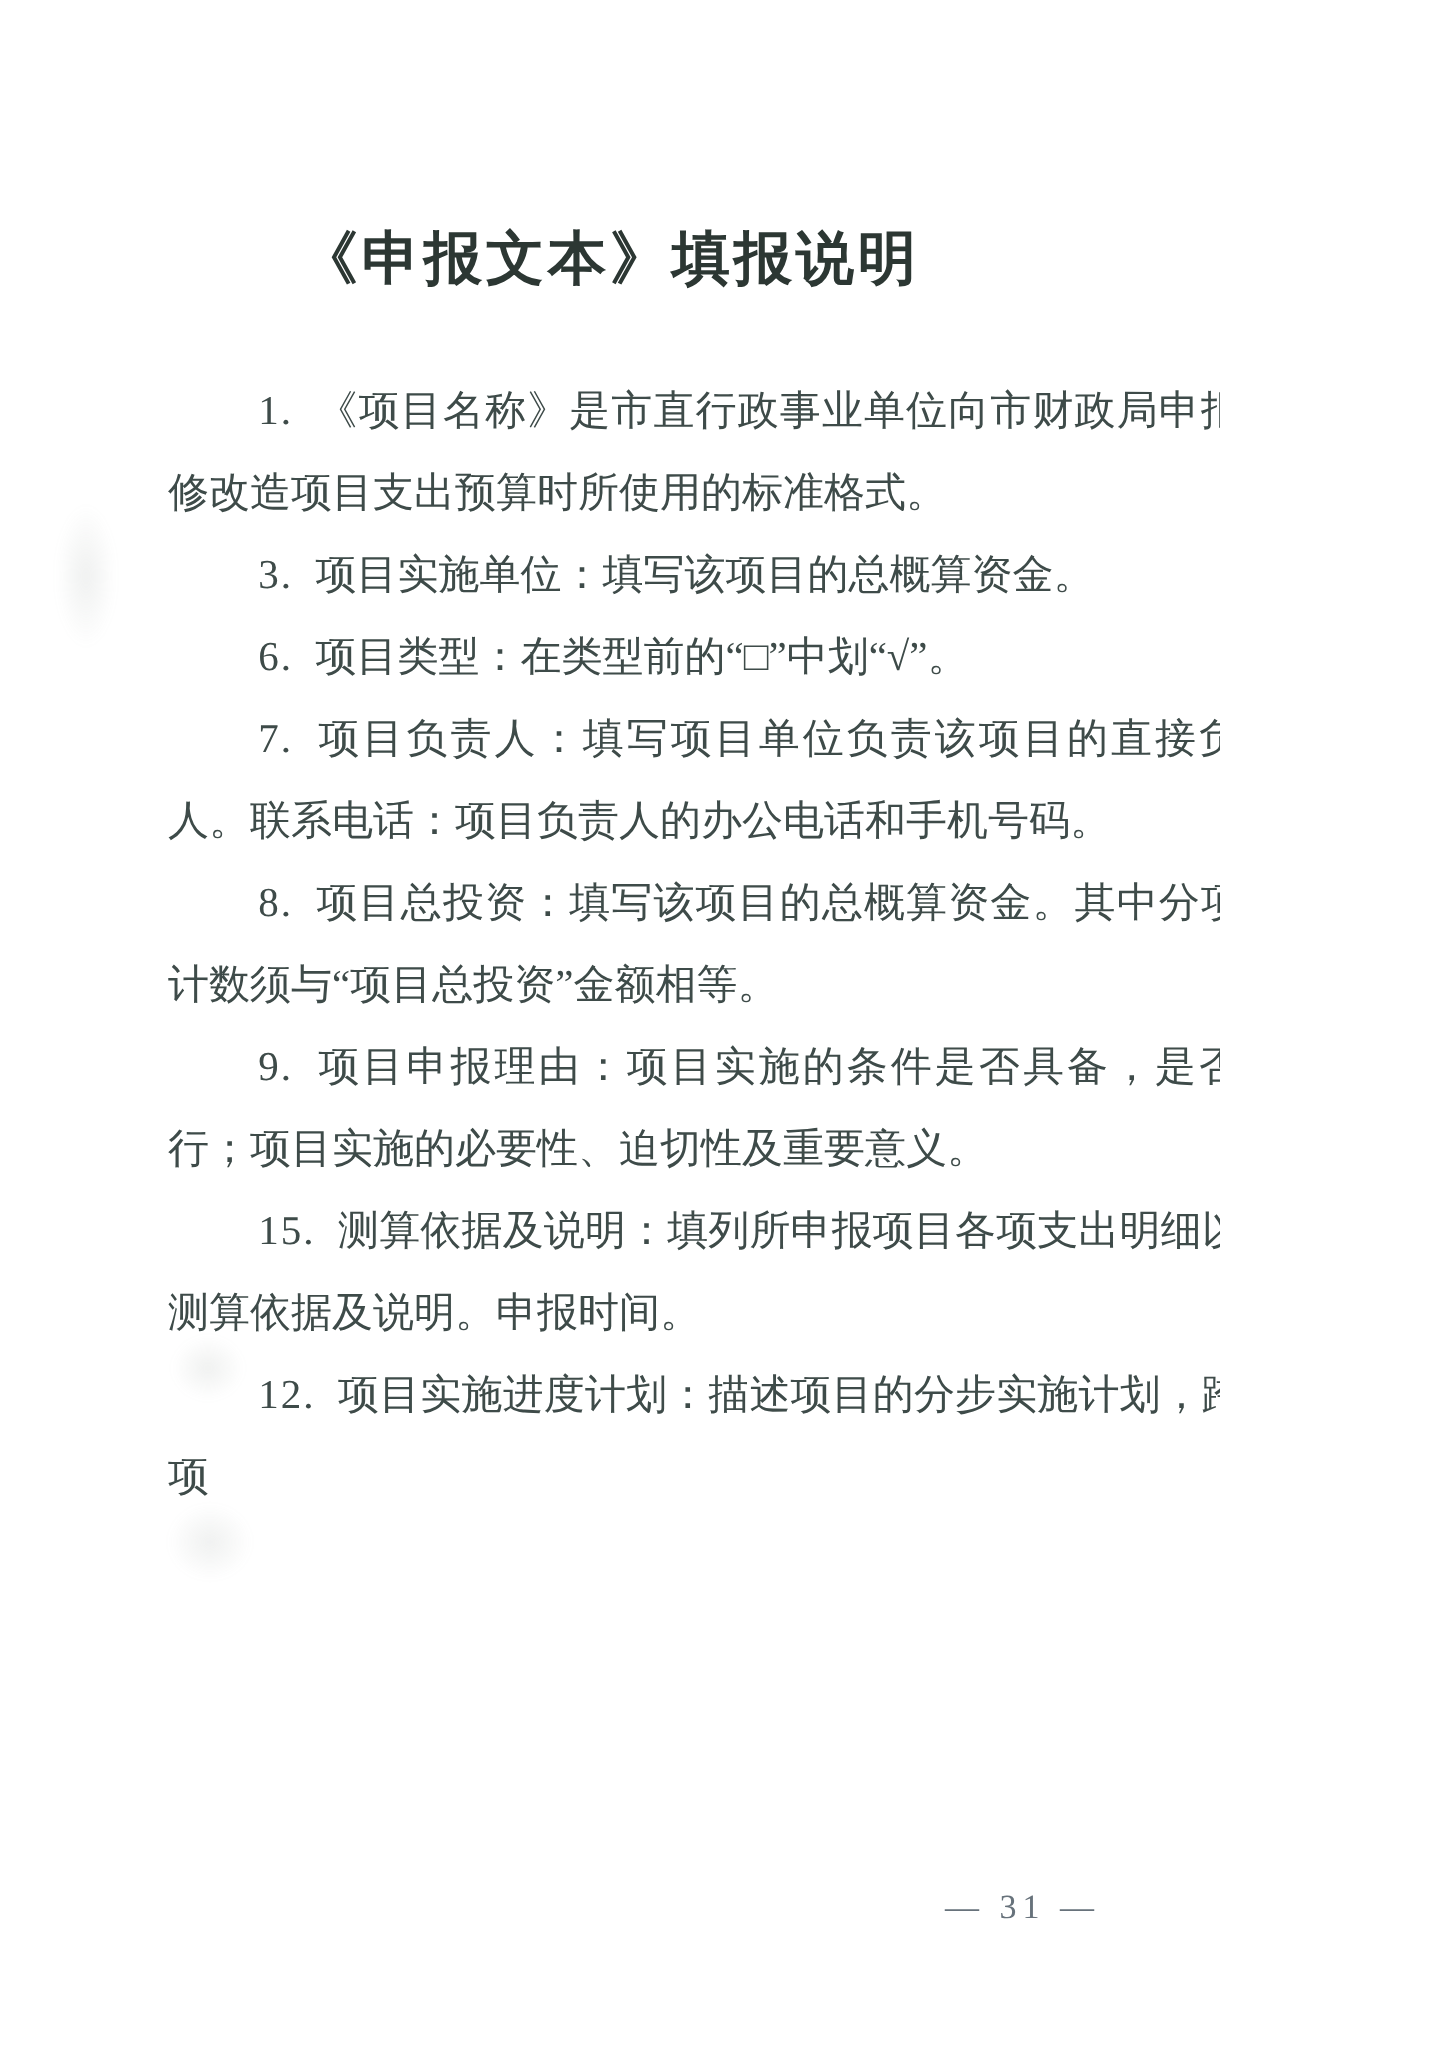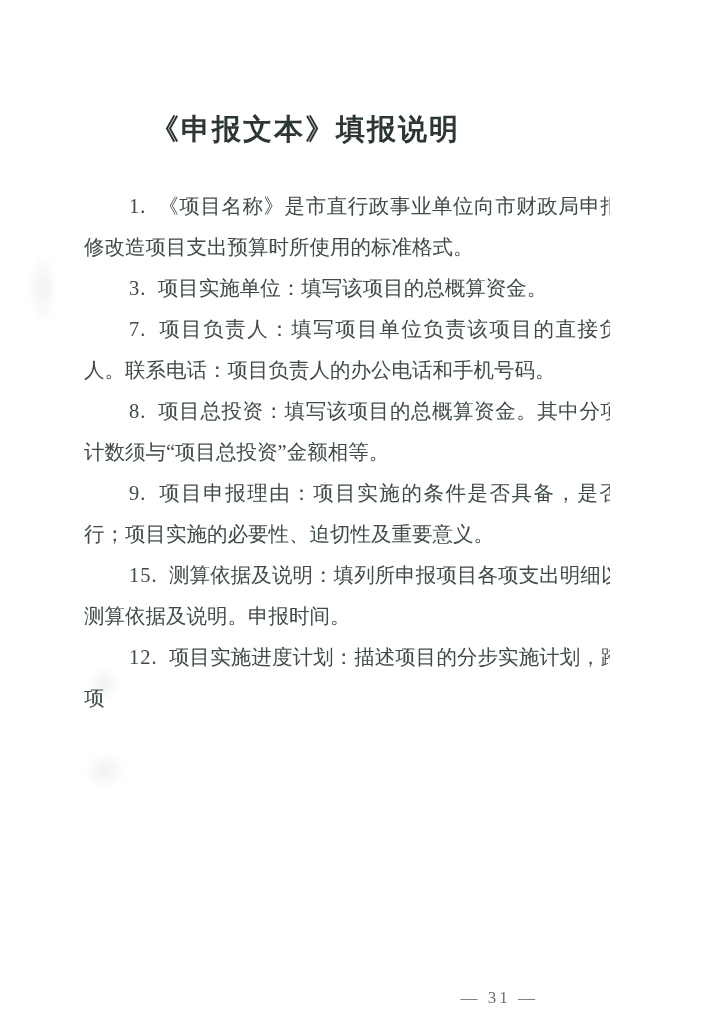--- a/index.html
+++ b/index.html
@@ -42,26 +42,25 @@
     text-indent: 2.2em;
   }
   .num {
     display: inline;
     margin-right: 0.55em;
     letter-spacing: 1px;
   }
   .page-number {
     position: absolute;
     top: 944px;
-    right: 72px;
+    right: 60px;
     font-size: 17px;
     letter-spacing: 3px;
     color: #67727b;
     white-space: nowrap;
-    margin-top: 44px;
   }
   .smudge {
     position: absolute;
     border-radius: 50%;
     background: radial-gradient(rgba(128, 138, 132, 0.12), rgba(128, 138, 132, 0) 70%);
     filter: blur(2px);
     pointer-events: none;
   }
   .smudge-1 { left: 28px; top: 252px; width: 30px; height: 72px; }
   .smudge-2 { left: 86px; top: 668px; width: 36px; height: 32px; }
@@ -74,20 +73,21 @@
 
   <div class="smudge smudge-1"></div>
   <div class="smudge smudge-2"></div>
   <div class="smudge smudge-3"></div>
 
   <h1 class="page-title">《申报文本》填报说明</h1>
 
   <div class="content">
     <p class="item"><span class="num">1.</span><span>《项目名称》是市直行政事业单位向市财政局申报维修改造项目支出预算时所使用的标准格式。</span></p>
     <p class="item"><span class="num">3.</span><span>项目实施单位：填写该项目的总概算资金。</span></p>
+    <p class="item"><span class="num">6.</span><span>项目类型：在类型前的“□”中划“√”。</span></p>
     <p class="item"><span class="num">7.</span><span>项目负责人：填写项目单位负责该项目的直接负责人。联系电话：项目负责人的办公电话和手机号码。</span></p>
     <p class="item"><span class="num">8.</span><span>项目总投资：填写该项目的总概算资金。其中分项合计数须与“项目总投资”金额相等。</span></p>
     <p class="item"><span class="num">9.</span><span>项目申报理由：项目实施的条件是否具备，是否可行；项目实施的必要性、迫切性及重要意义。</span></p>
     <p class="item"><span class="num">15.</span><span>测算依据及说明：填列所申报项目各项支出明细以及测算依据及说明。申报时间。</span></p>
     <p class="item"><span class="num">12.</span><span>项目实施进度计划：描述项目的分步实施计划，跨年项</span></p>
   </div>
 
   <div class="page-number">— 31 —</div>
 
 </div>

